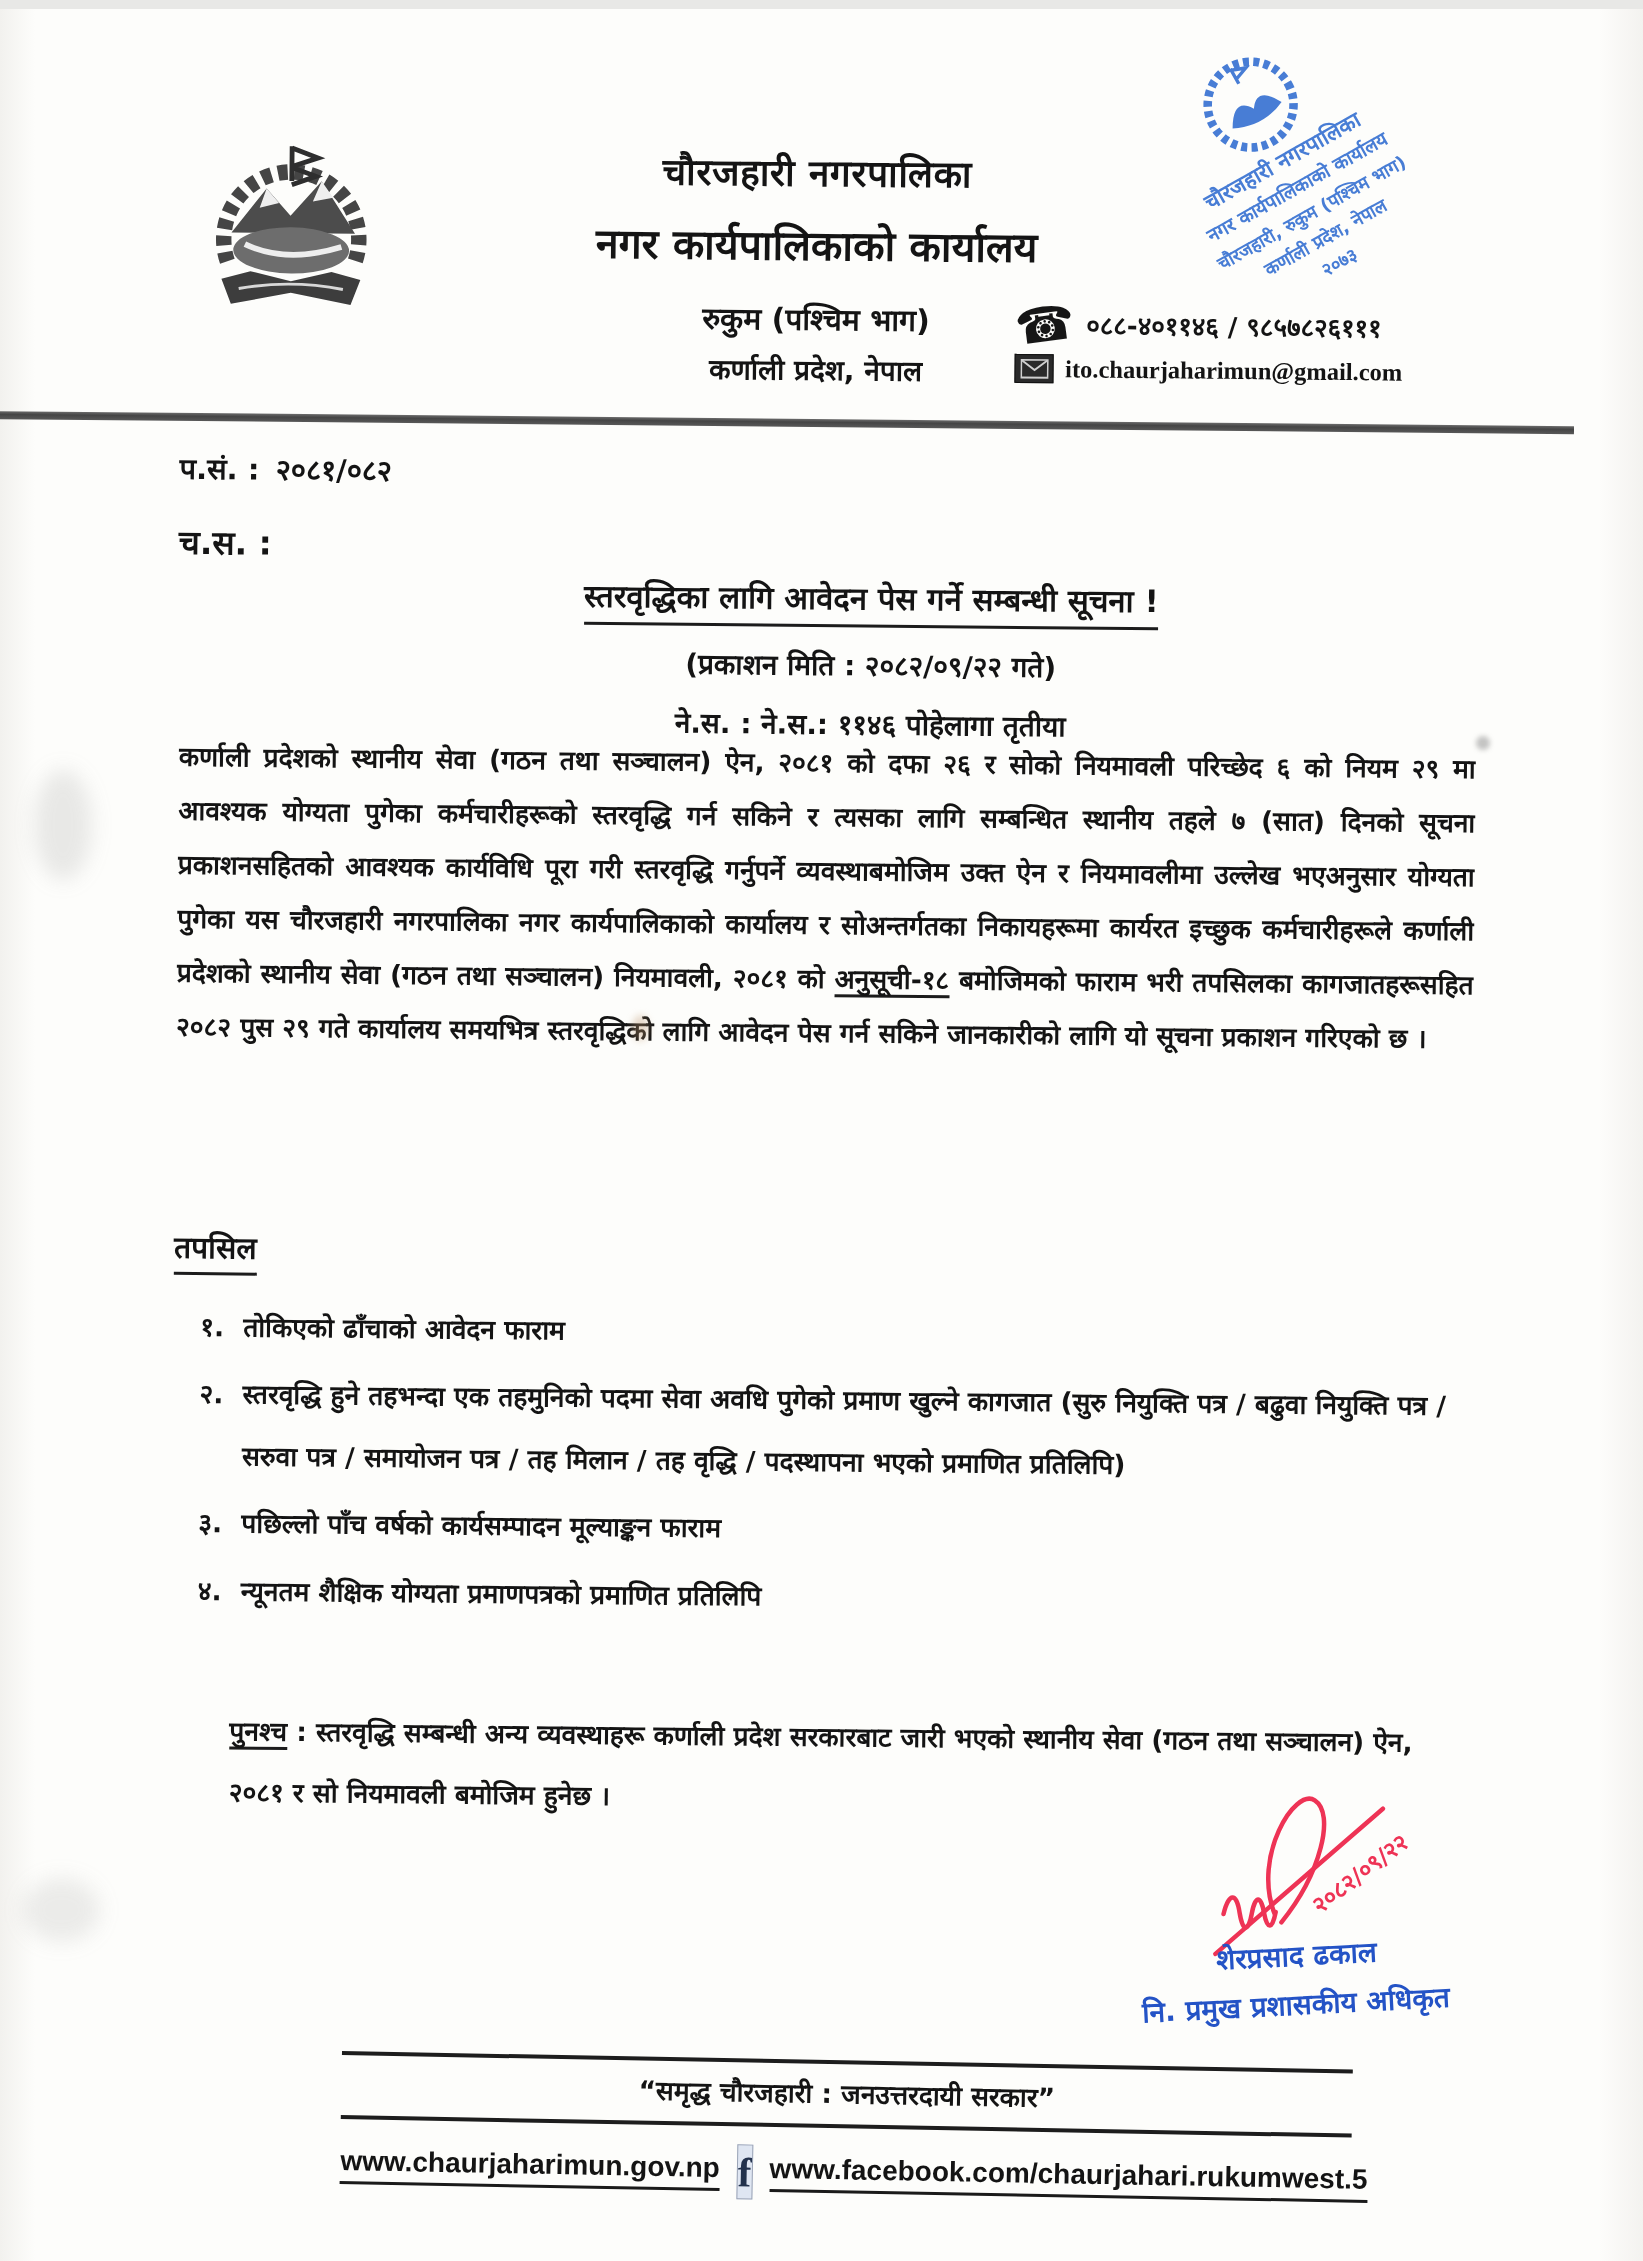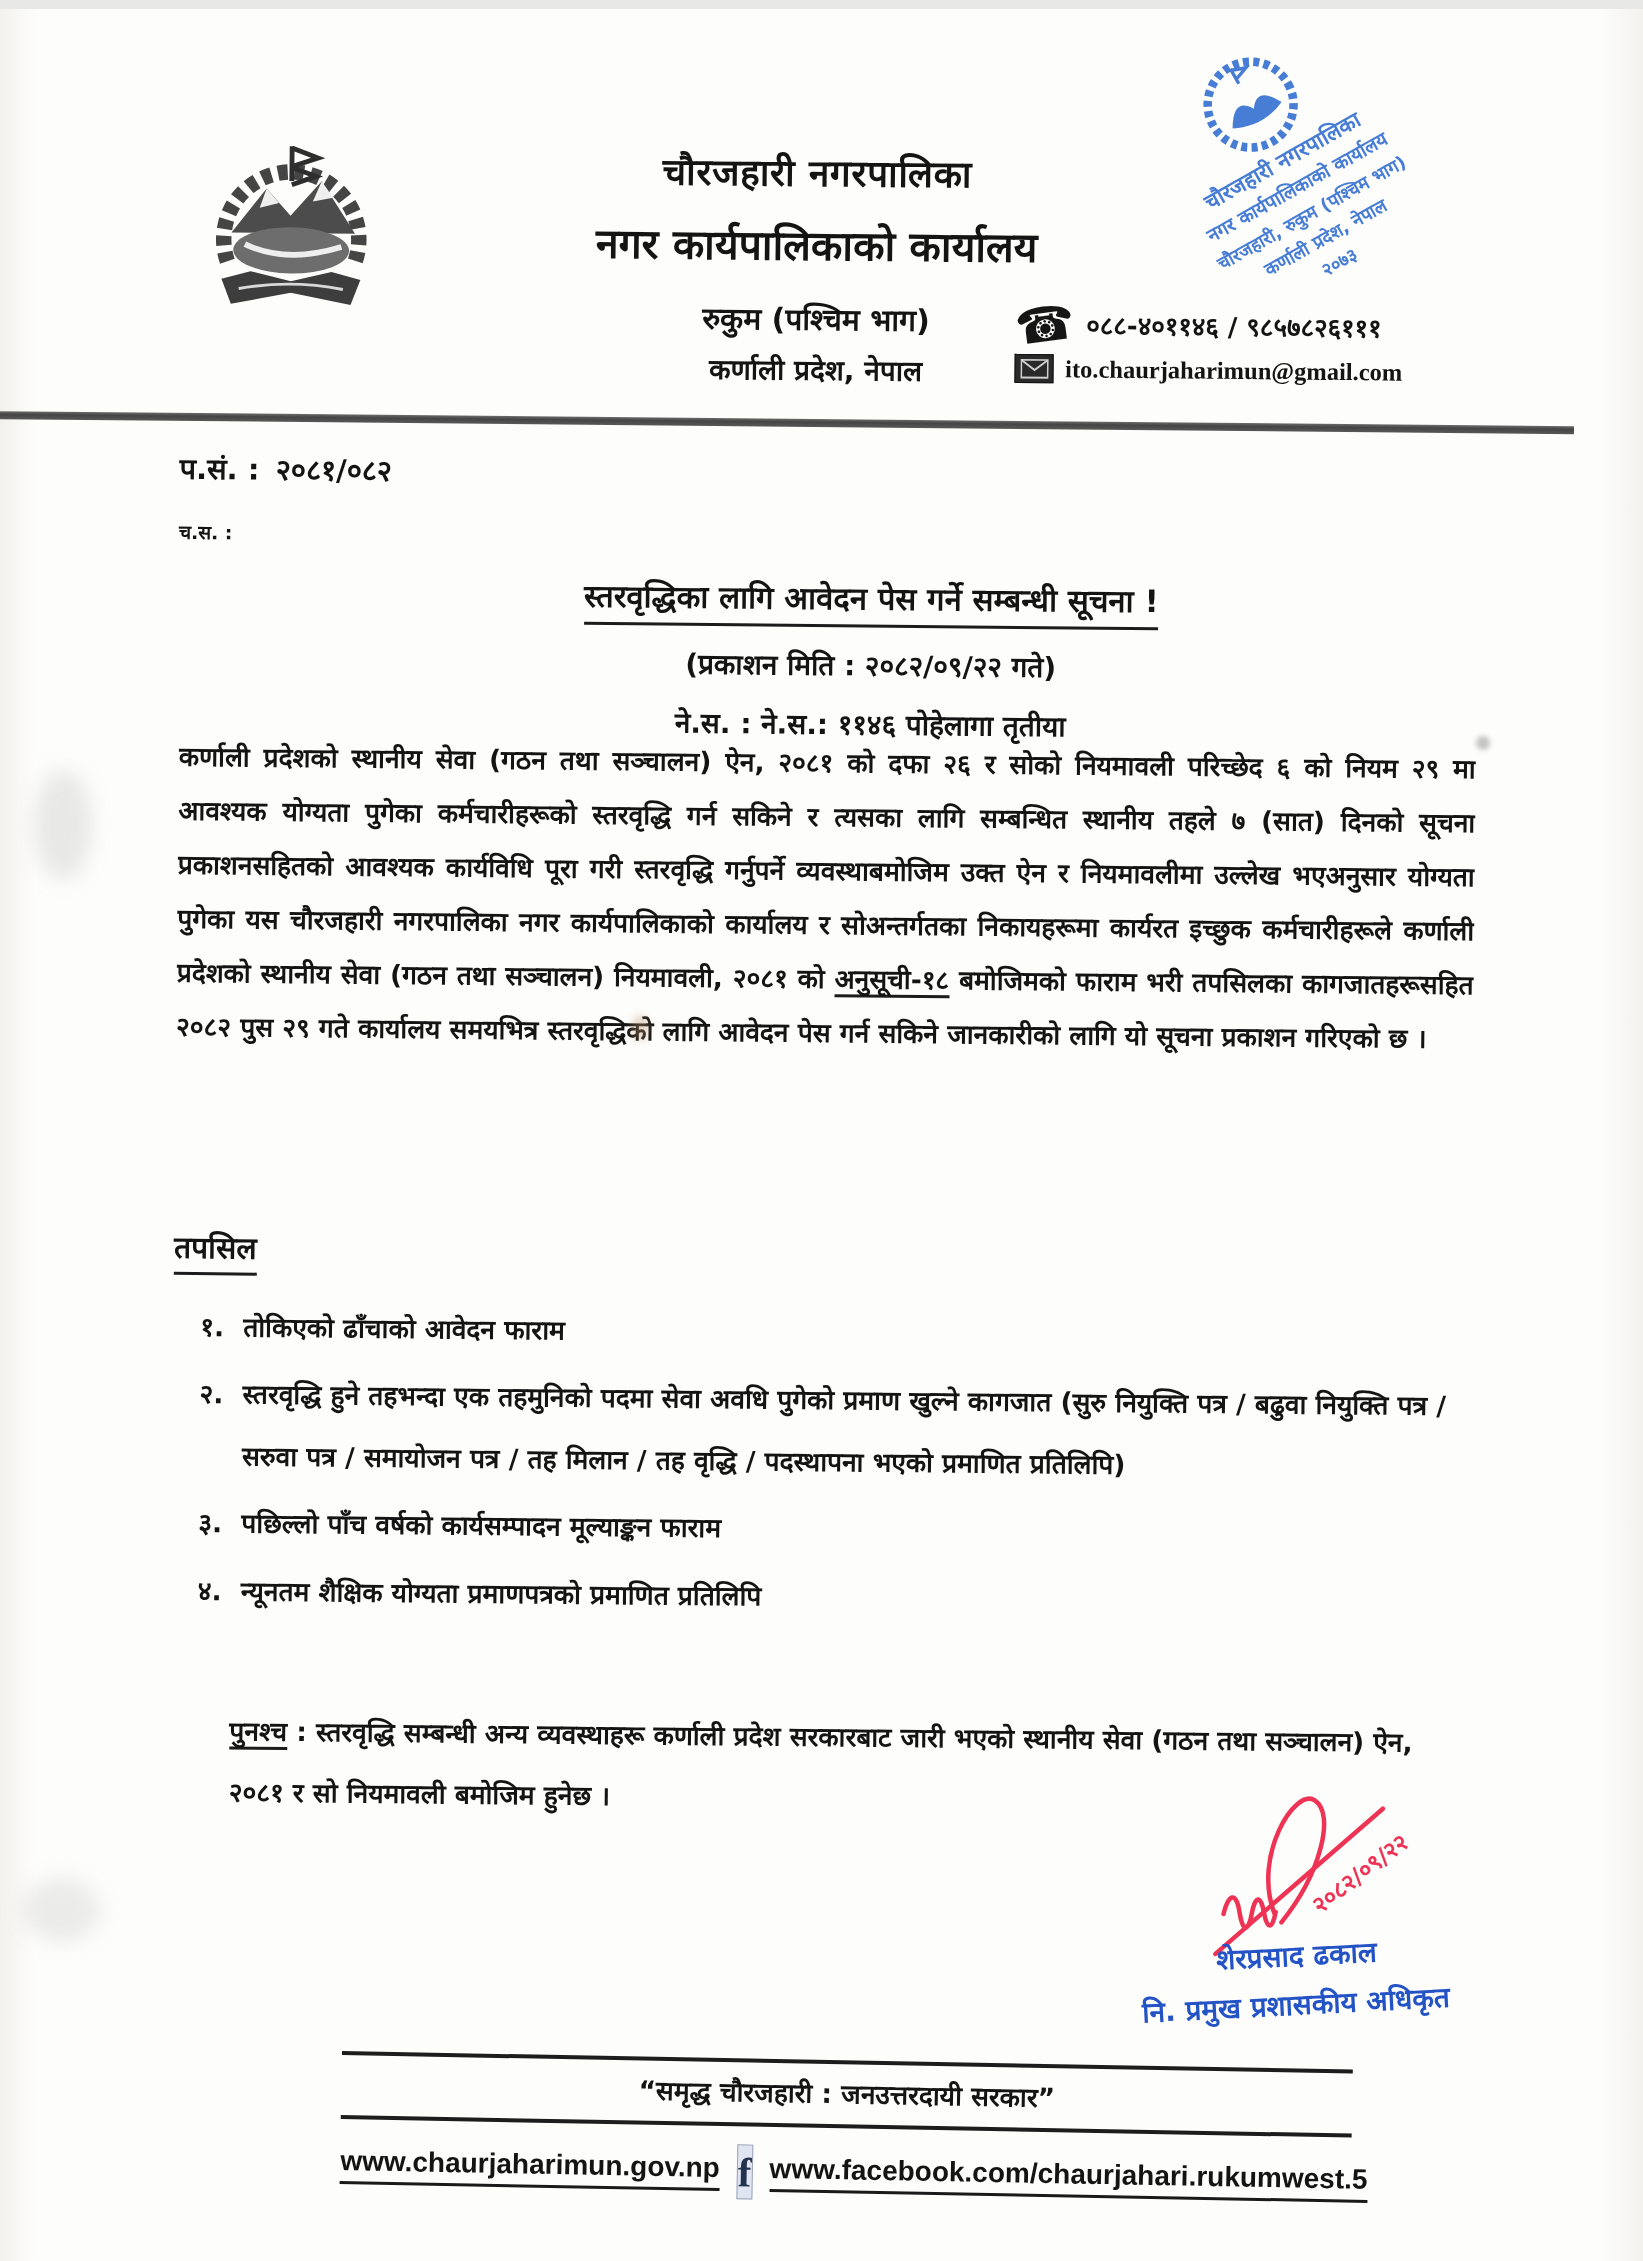--- a/index.html
+++ b/index.html
@@ -28,21 +28,21 @@
   .mail-box{width:37px;height:27px;background:#2a2a2a;border:1.9px solid #111;display:flex;align-items:center;justify-content:center;}
   .contact-mail{font-size:24.5px;font-weight:700;font-family:"Liberation Serif","DejaVu Serif",serif;}
 
   .stamp{position:absolute;left:1133px;top:14px;width:316px;height:309px;opacity:.95;}
 
   .head-rule{position:absolute;left:0;top:410px;width:1578px;height:8.4px;
     background:linear-gradient(180deg,#6b6b6b,#454545 40%,#585858);}
 
   
   .ref-row{position:absolute;left:184px;top:445px;font-size:29px;font-weight:700;}
-  .chas-row{position:absolute;left:184px;top:516px;font-size:19px;font-weight:700;}
+  .chas-row{position:absolute;left:184px;top:516px;font-size:33px;font-weight:700;}
   .ref-val{margin-left:6.4px;}
 
   
   .title-row{position:absolute;left:271px;top:567px;width:1212px;text-align:center;}
   .title-row span{font-size:31px;font-weight:800;border-bottom:3.2px solid #1c1c1c;padding-bottom:7.7px;}
   .publish-row{position:absolute;left:271px;top:636px;width:1212px;text-align:center;font-size:28px;font-weight:700;}
   .era-row{position:absolute;left:271px;top:695px;width:1212px;text-align:center;font-size:28px;font-weight:700;}
 
   
   .body-par{position:absolute;left:186px;top:727px;width:1297px;height:503px;

